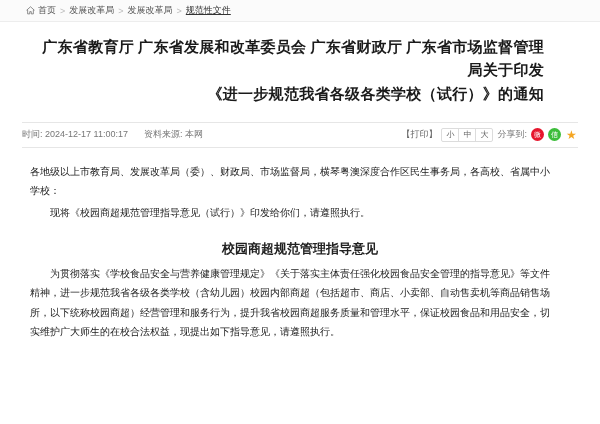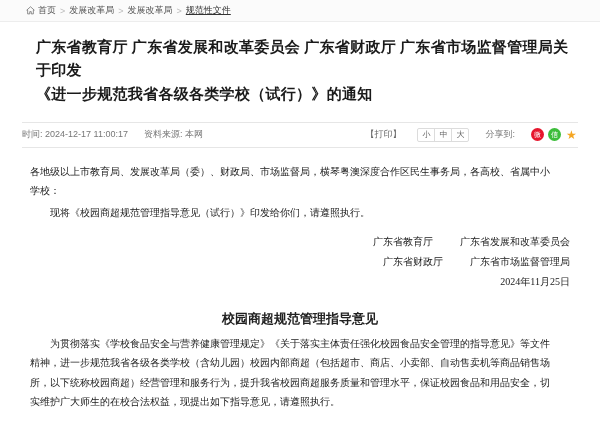--- a/index.html
+++ b/index.html
@@ -36,22 +36,22 @@
     display: inline-block;
     position: relative;
     top: 0px;
   }
   .bc-item { color: #555; white-space: nowrap; }
   .bc-item.active { color: #333; text-decoration: underline; }
   .bc-sep { margin: 0 4px; color: #bbb; }
 
   
   .title-wrap {
-    padding: 14px 20px 6px 36px;
-    text-align: left;
+    padding: 14px 56px 6px 36px;
+    text-align: right;
   }
   .doc-title-line {
     font-family: "Liberation Serif", serif;
     font-weight: bold;
     font-size: 15px;
     color: #1a1a1a;
     line-height: 1.55;
     letter-spacing: 0.3px;
   }
 
@@ -60,21 +60,21 @@
     margin: 10px 22px 0 22px;
     height: 26px;
     border-top: 1px solid #e6e6e6;
     border-bottom: 1px solid #e6e6e6;
     display: flex;
     align-items: center;
     font-size: 9px;
     color: #777;
   }
   .meta-left { display: flex; align-items: center; gap: 16px; }
-  .meta-right { margin-left: auto; display: flex; align-items: center; gap: 16px; }
+  .meta-right { margin-left: auto; display: flex; align-items: center; gap: 4px; }
   .meta-print { color: #666; }
   .fontsize-group {
     display: inline-flex;
     align-items: center;
     border: 1px solid #dcdcdc;
     border-radius: 2px;
     overflow: hidden;
     height: 14px;
   }
   .fontsize-group span {
@@ -180,33 +180,20 @@
         <span class="sicon wechat">信</span>
         <span class="sicon star">★</span>
       </span>
     </div>
   </div>
 
   <div class="body-wrap">
     <p class="p">各地级以上市教育局、发展改革局（委）、财政局、市场监督局，横琴粤澳深度合作区民生事务局，各高校、省属中小学校：</p>
     <p class="p indent2">现将《校园商超规范管理指导意见（试行）》印发给你们，请遵照执行。</p>
 
-    <div class="sign-block">
-      <div class="sign-row">
-        <span>广东省教育厅</span>
-        <span class="sign-gap"></span>
-        <span>广东省发展和改革委员会</span>
-      </div>
-      <div class="sign-row">
-        <span>广东省财政厅</span>
-        <span class="sign-gap"></span>
-        <span>广东省市场监督管理局</span>
-      </div>
-      <div class="sign-row">2024年11月25日</div>
-    </div>
 
     <div class="sub-title center">校园商超规范管理指导意见</div>
 
     <p class="p indent2">为贯彻落实《学校食品安全与营养健康管理规定》《关于落实主体责任强化校园食品安全管理的指导意见》等文件精神，进一步规范我省各级各类学校（含幼儿园）校园内部商超（包括超市、商店、小卖部、自动售卖机等商品销售场所，以下统称校园商超）经营管理和服务行为，提升我省校园商超服务质量和管理水平，保证校园食品和用品安全，切实维护广大师生的在校合法权益，现提出如下指导意见，请遵照执行。</p>
 
   </div>
 
 </div>
 
 </body></html>

